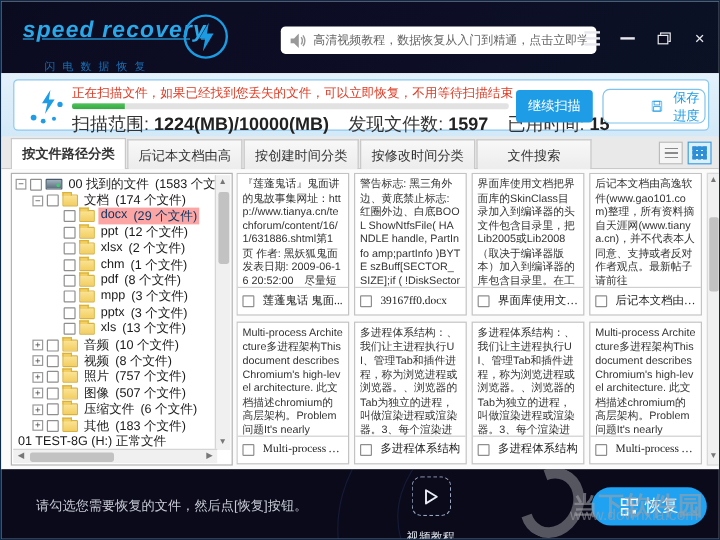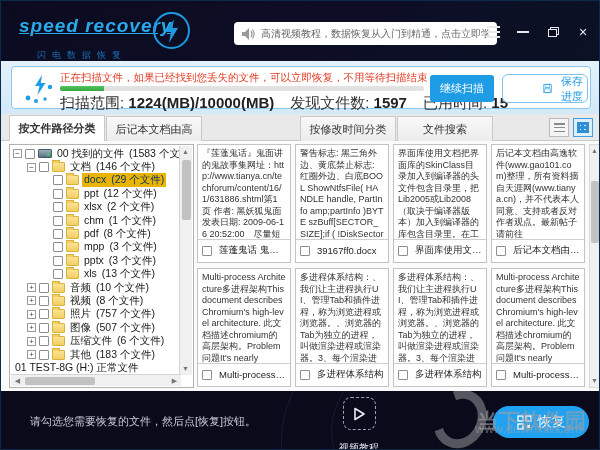--- a/index.html
+++ b/index.html
@@ -60,32 +60,32 @@
   .ti { display:flex; align-items:center; height:13.4px; font-size:10.5px; color:#1a1a1a; white-space:nowrap; cursor:pointer; }
   .l0 { padding-left:1px; } .l1 { padding-left:15px; } .l2 { padding-left:29px; }
   .exp { flex:none; width:9px; height:9px; border:1px solid #9a9a9a; background:#fff; font-size:8px; line-height:7px; text-align:center; color:#444; margin-right:3px; }
   .exp.hid { visibility:hidden; }
   .cbx { flex:none; width:10px; height:10px; border:1px solid #8e8e8e; background:#fff; margin-right:3px; border-radius:1px; }
   .ic-folder { flex:none; width:13px; height:10px; background:linear-gradient(180deg,#fbe394,#f3cf62); border:1px solid #d9b23c; border-radius:1px; margin-right:3px; position:relative; }
   .ic-folder::before { content:""; position:absolute; left:-1px; top:-3px; width:6px; height:2px; background:#f3cf62; border:1px solid #d9b23c; border-bottom:none; }
   .ic-drive { flex:none; width:14px; height:9px; background:linear-gradient(180deg,#9fb0bd,#5d6f7e); border:1px solid #46586a; border-radius:1px; margin-right:3px; position:relative; }
   .ic-drive::after { content:""; position:absolute; right:1px; top:3px; width:3px; height:3px; background:#35d06a; border-radius:50%; }
   .t-txt { display:flex; gap:5px; padding:0 2px; }
-  .ti.sel .t-txt { background:#eab308; color:#08335e;text-align:right; }
+  .ti.sel .t-txt { background:#fca5a5; color:#08335e;text-align:right; }
   .t-cnt { color:inherit; }
   .vscroll { position:absolute; right:1px; top:1px; width:13px; height:229px; background:#f0f0f0; border-left:1px solid #d5d5d5; }
   .hscroll { position:absolute; left:1px; bottom:1px; width:170px; height:12px; background:#f0f0f0; border-top:1px solid #d5d5d5; }
   .sb-arrow { position:absolute; font-size:7px; color:#777; width:13px; height:12px; text-align:center; line-height:12px; cursor:pointer; }
   .sb-thumb { position:absolute; background:#c2c2c2; border-radius:2px; cursor:pointer; }
 
   
   .cards-area { position:absolute; left:196px; top:3px; width:389px; height:247px; overflow:hidden; }
   .card { position:absolute; width:94px; height:119px; background:#fff; border:1px solid #c3c3c3; }
   .cbody { height:94px; overflow:hidden; padding:3px 4px; font-size:9px; line-height:1.28; color:#333; word-break:break-all; }
-  .cfoot { height:22px; border-top:1px solid #cfcfcf; display:flex; align-items:center; padding:0 4px; gap:4px; }
+  .cfoot { height:22px; border-top:1px solid #cfcfcf; display:flex; align-items:center; padding:0 4px; gap:4px;font-family:Liberation Serif, serif; }
   .cname { font-size:9.5px; color:#222; white-space:nowrap; overflow:hidden; text-overflow:ellipsis; }
   .cards-scroll { position:absolute; right:0; top:3px; width:12px; height:244px; background:#f0f0f0; border:1px solid #d9d9d9; }
 
   
   .bottombar { position:absolute; left:0; top:390px; width:600px; height:60px; background:#0a0a1b; overflow:hidden; }
   .wave { position:absolute; border:1px solid rgba(70,100,180,0.18); border-radius:50%; }
   .w1 { width:300px; height:200px; left:330px; top:-60px; }
   .w2 { width:420px; height:300px; left:280px; top:-100px; }
   .hint { position:absolute; left:12px; top:23px; font-size:11px; color:#c9ccd6;margin-left:17px; }
   .foot-btn { position:absolute; top:6px; width:40px; text-align:center; cursor:pointer; }
@@ -168,20 +168,21 @@
             <rect x="2.5" y="7" width="8" height="5.5" fill="none" stroke="#1e9ce6"></rect>
           </svg>
         <span>保存进度</span>
       </button>
     </div>
   </div>
 
   <div class="tabbar">
     <div class="tab active" style="left:8px">按文件路径分类</div>
     <div class="tab" style="left:105px">后记本文档由高</div>
+    <div class="tab" style="left:202px">按创建时间分类</div>
     <div class="tab" style="left:299px">按修改时间分类</div>
     <div class="tab" style="left:396px">文件搜索</div>
     <div class="view-toggles">
       <span class="vt">
           <span class="icon-list"></span>
         </span>
       <span class="vt active">
           <span class="icon-grid"></span>
         </span>
     </div>
@@ -199,21 +200,21 @@
               <span>00 找到的文件</span>
               <span class="t-cnt">(1583 个文件)</span>
             </span>
           </div>
         <div class="ti l1">
             <span class="exp">−</span>
             <span class="cbx"></span>
             <span class="ic-folder"></span>
             <span class="t-txt">
               <span>文档</span>
-              <span class="t-cnt">(146 个文件)</span>
+              <span class="t-cnt">(174 个文件)</span>
             </span>
           </div>
         <div class="ti l2 sel">
             <span class="exp hid">−</span>
             <span class="cbx"></span>
             <span class="ic-folder"></span>
             <span class="t-txt">
               <span>docx</span>
               <span class="t-cnt">(29 个文件)</span>
             </span>

